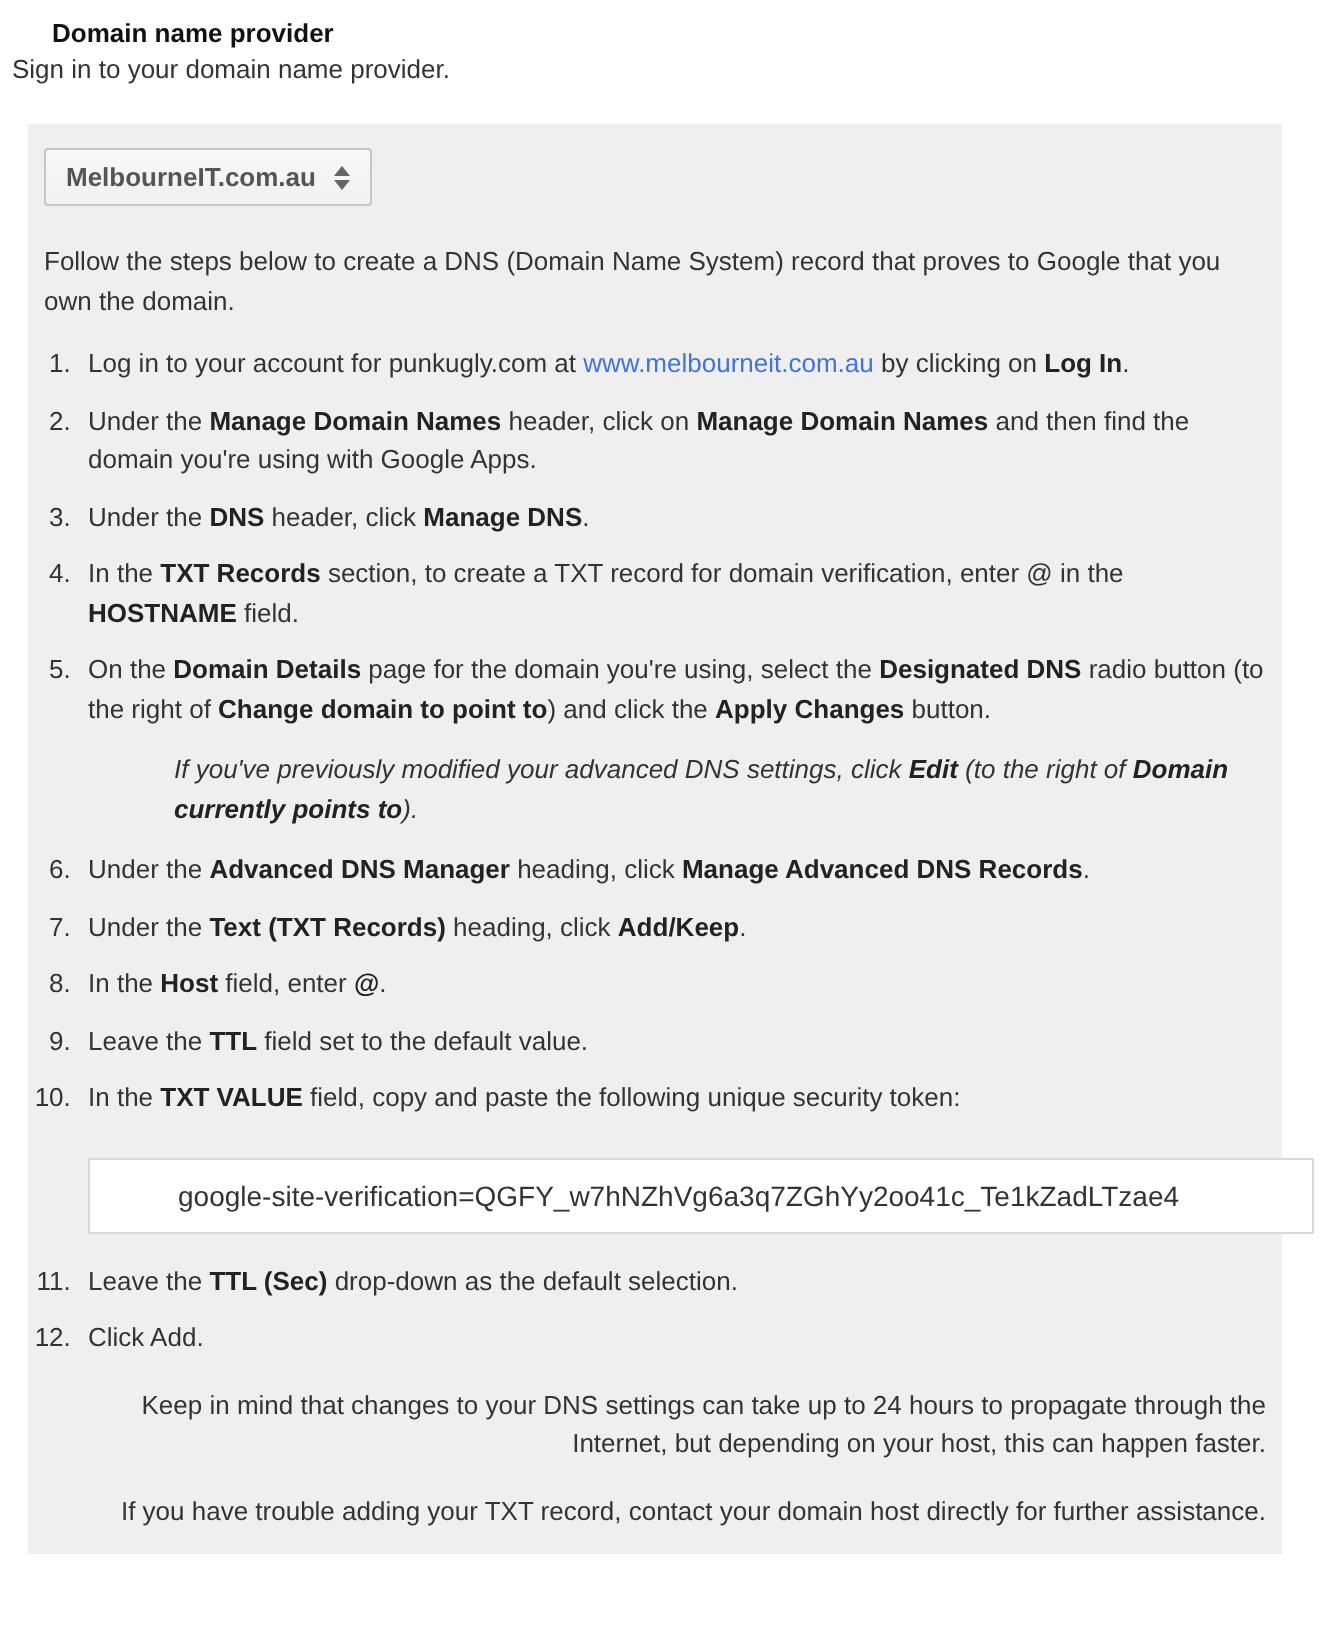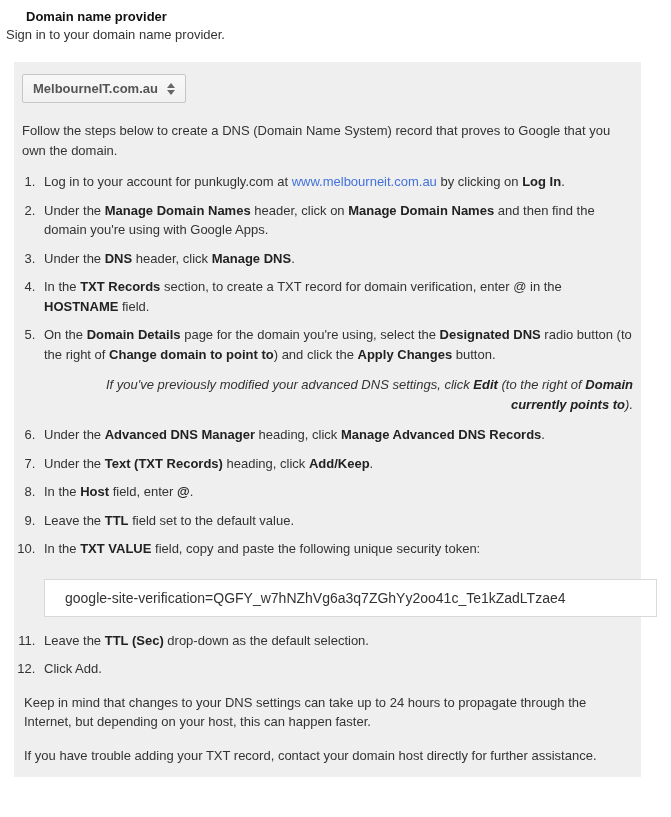--- a/index.html
+++ b/index.html
@@ -41,32 +41,32 @@
 
   .intro { margin: 18px 0 12px 0; line-height: 19.5px; max-width: 612px; }
 
   ol.steps { margin: 4px 0 14px 0; padding: 0 0 0 17px; list-style-position: outside; }
   ol.steps li { margin: 0 0 9px 0; line-height: 19.5px; padding-left: 5px; max-width: 612px; }
   strong { font-weight: bold; color: #222; }
   .em { font-style: italic; }
   em { font-style: italic; }
   a.link { color: #4272db; text-decoration: none; cursor: pointer; }
 
-  .note { margin: 11px 0 11px 43px; line-height: 19.5px; max-width: 560px; text-align: right; }
+  .note { margin: 11px 0 11px 43px; line-height: 19.5px; max-width: 560px; }
 
   .token-box {
     margin: 20px -24px 14px 0;
     height: 38px; line-height: 36px;
     background: #ffffff; border: 1px solid #d9d9d9;
-    padding-left: 20px;
+    padding-left: 44px;
     font-size: 14px; color: #333;
     white-space: nowrap; overflow: hidden;
   }
 
-  .outro { margin: 0 0 14px 2px; line-height: 19.5px; max-width: 622px; }
+  .outro { margin: 0 0 14px 16px; line-height: 19.5px; max-width: 622px; text-align: right; }
   .outro:last-child { margin-bottom: 0; }
 </style>
 </head>
 <body>
 
 <div class="header">
   <h1 class="page-title">Domain name provider</h1>
   <p class="page-subtitle">Sign in to your domain name provider.</p>
 </div>
 

